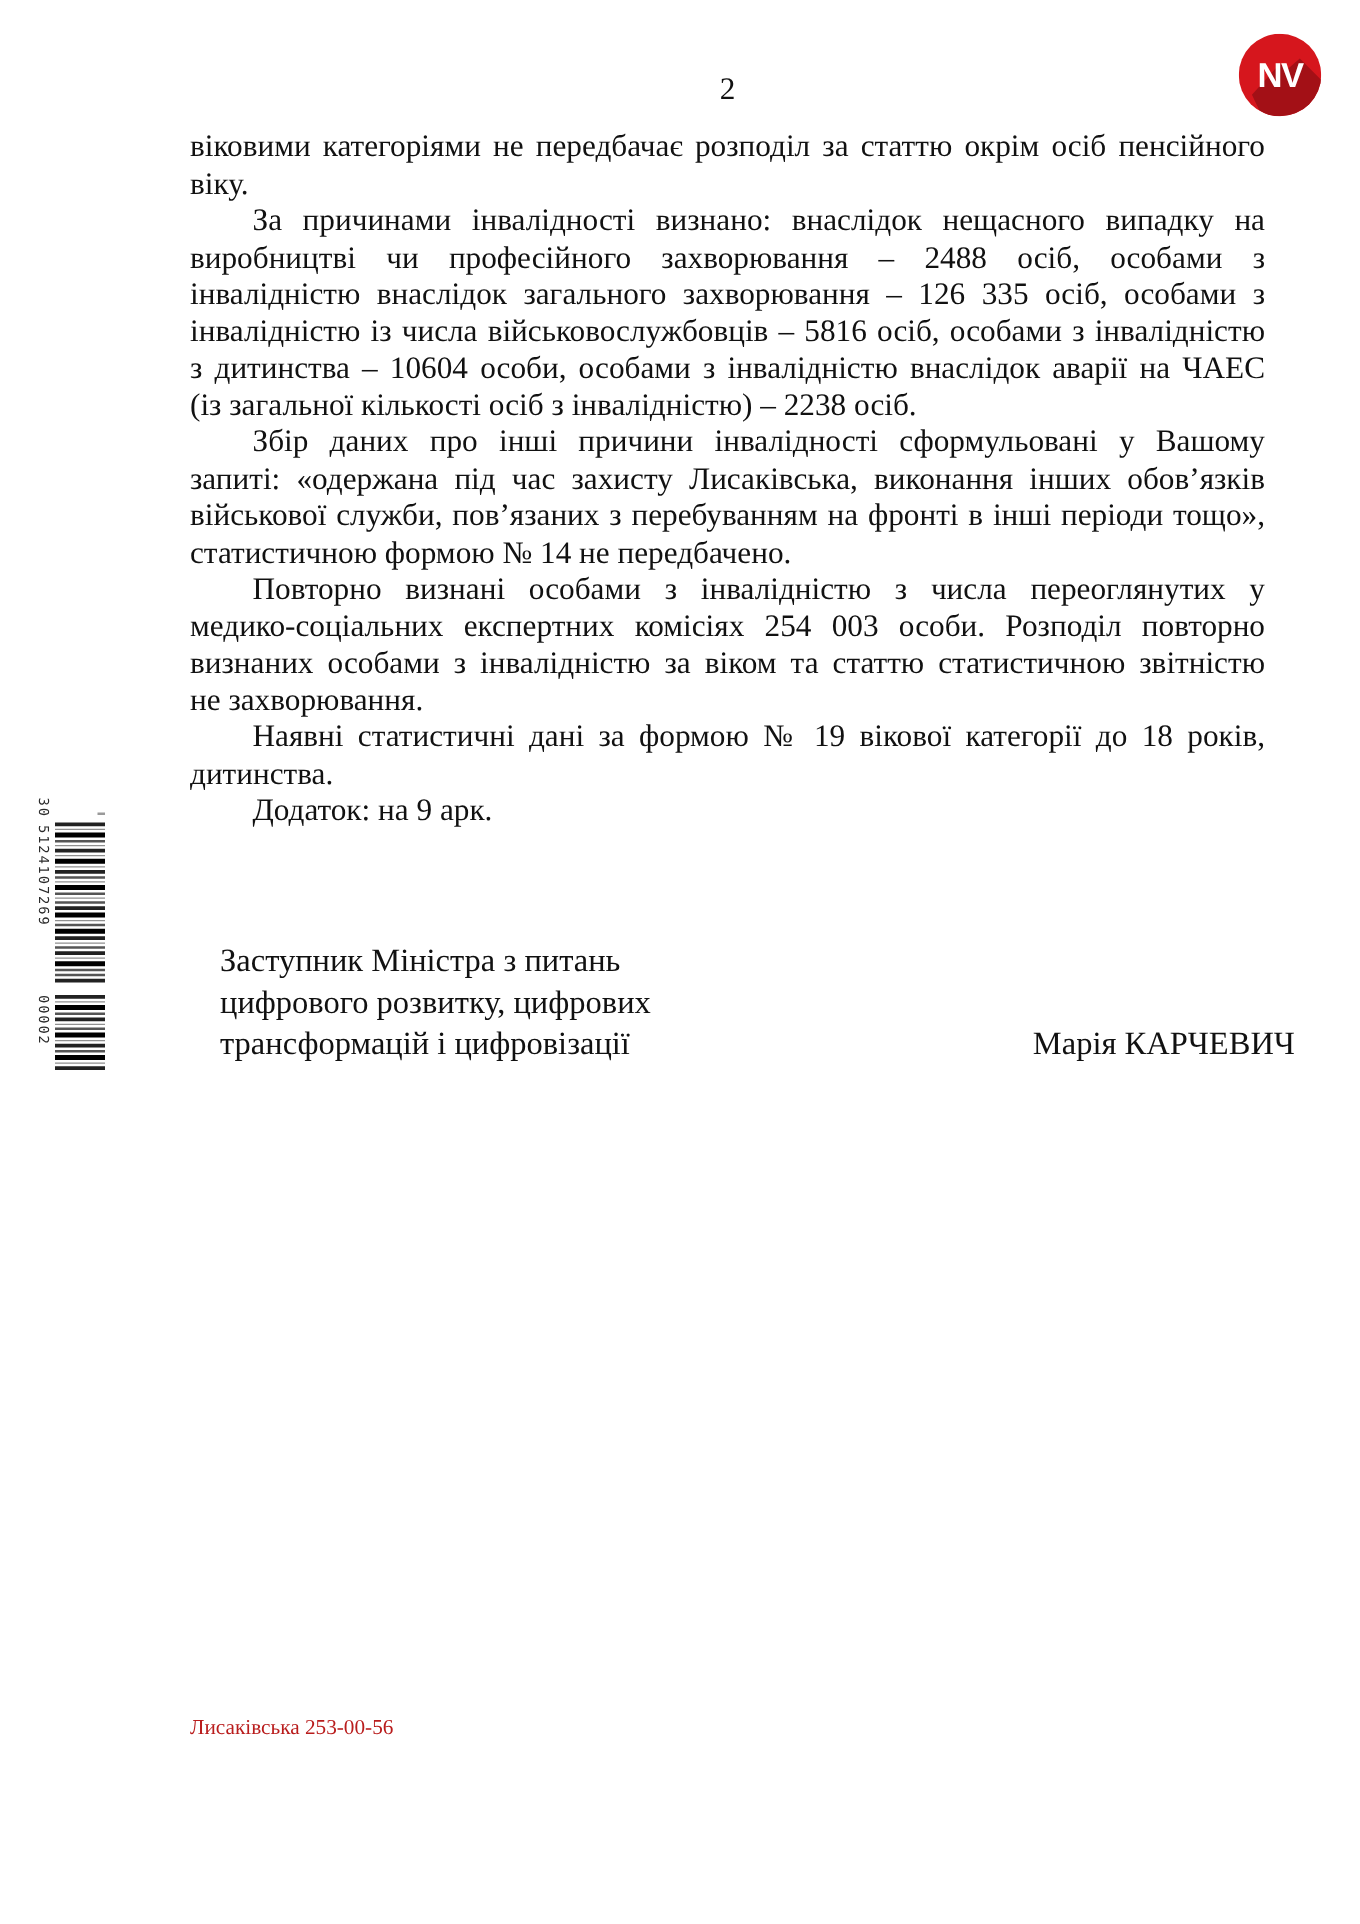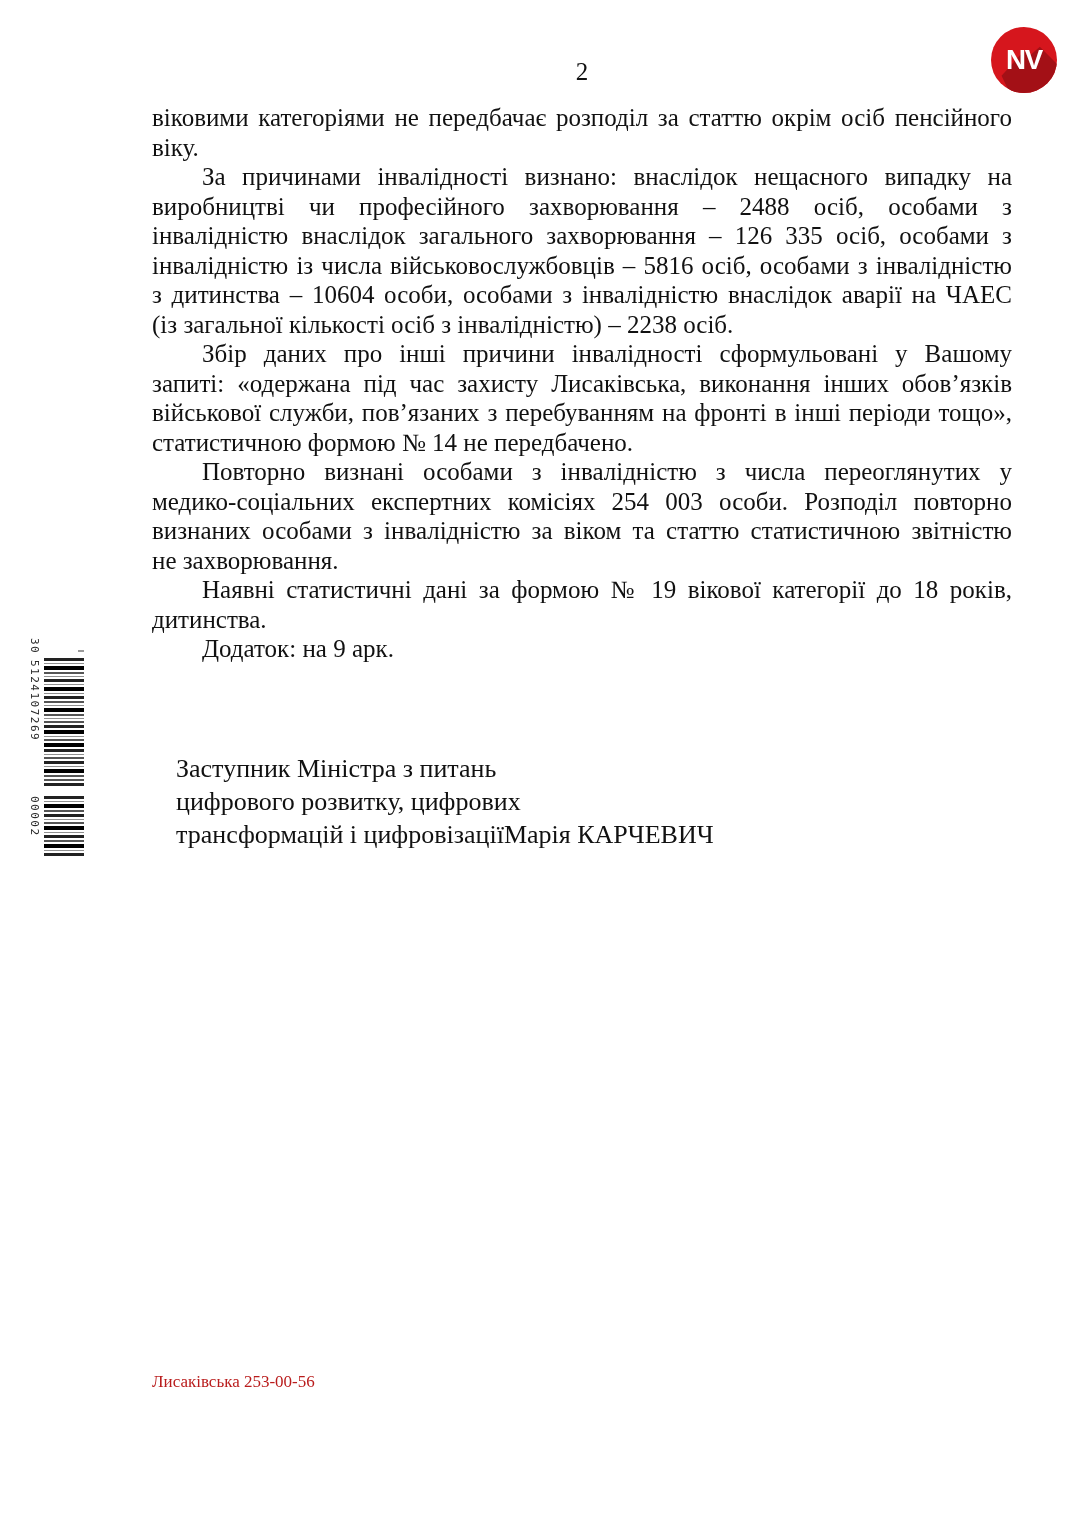--- a/index.html
+++ b/index.html
@@ -37,21 +37,21 @@
   .body-text .line.last { text-align-last: left; }
   .body-text .line.indent { text-indent: 50px; }
   .signature {
     position: absolute;
     left: 152px; top: 752px; width: 860px;
     font-size: 26px;
     font-weight: normal;
     line-height: 33px;
     margin-left: 24px;
   }
-  .sig-row { display: flex; justify-content: flex-start; }
+  .sig-row { display: flex; justify-content: space-between; }
   .footer {
     position: absolute;
     left: 152px; top: 1372px;
     font-size: 17px;
     color: #b91c1c;
   }
   .barcode {
     position: absolute;
     left: 28px; top: 636px;
     width: 58px; height: 236px;

